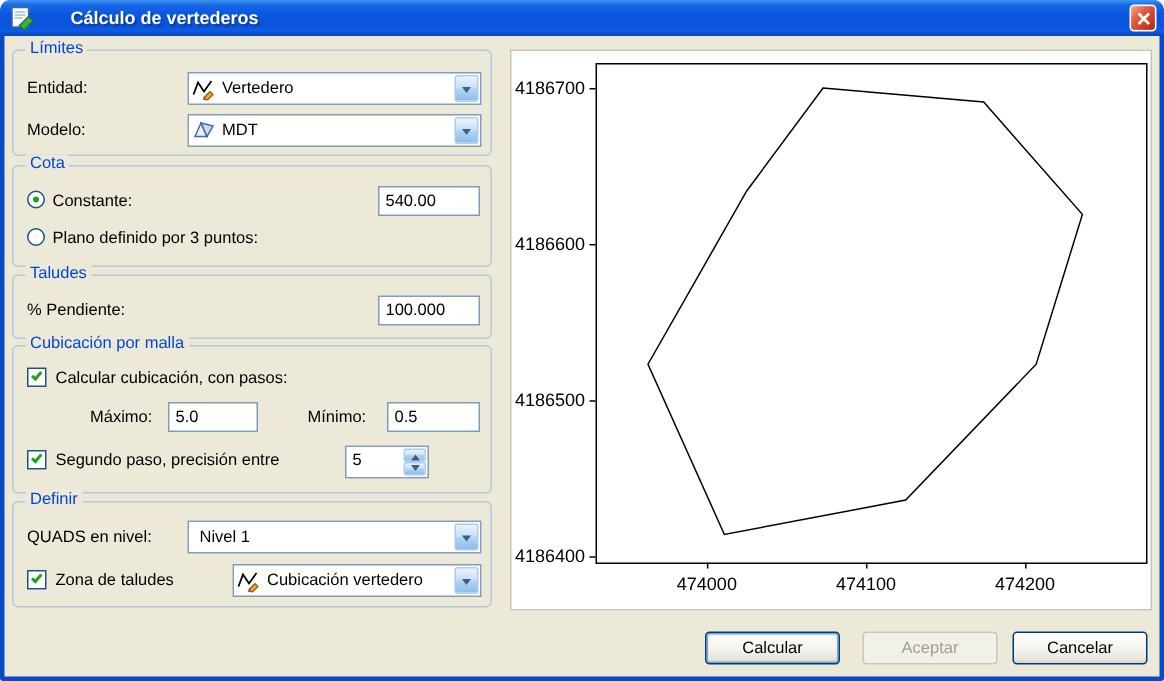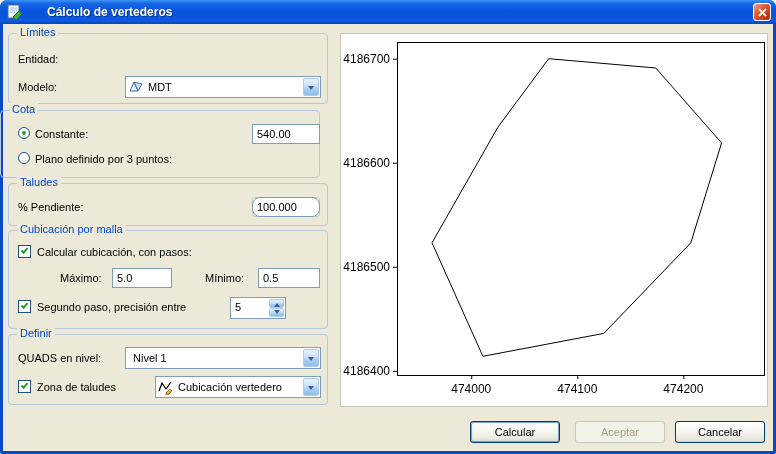--- a/index.html
+++ b/index.html
@@ -85,49 +85,62 @@
       </svg>
     </span>
   </div>
 
   <div class="body-bg"></div>
 
   <div class="group" style="left:8px;top:33px;width:320px;height:71px">
     <span class="gt">Límites</span>
   </div>
   <span class="lbl" style="left:18px;top:53px">Entidad:</span>
+  <div class="combo" style="left:125px;top:48px;width:196px">
+    <span class="ci">
+      <svg width="16" height="16" viewBox="0 0 16 16">
+        <polyline points="1,12 4,4 8,10 13,3" fill="none" stroke="#000000" stroke-width="1.2"></polyline>
+        <path d="M8 14 L12 10 L14 12 L10 16 Z" fill="#EFA33C" stroke="#8B5A00" stroke-width="0.8"></path>
+        <path d="M8 14 L9.3 15.3 L7 16 Z" fill="#C23A1C"></path>
+      </svg>
+    </span>
+    <span class="ct">Vertedero</span>
+    <span class="cb">
+        <i class="tri-down"></i>
+      </span>
+  </div>
   <span class="lbl" style="left:18px;top:81px">Modelo:</span>
   <div class="combo" style="left:125px;top:76px;width:196px">
     <span class="ci">
       <svg width="16" height="16" viewBox="0 0 16 16">
         <path d="M2 12 L6 3 L10 12 Z" fill="#E8F0FA" stroke="#4466AA"></path>
         <path d="M6 3 L14 5 L10 12 Z" fill="#C8DCF4" stroke="#4466AA"></path>
       </svg>
     </span>
     <span class="ct">MDT</span>
     <span class="cb">
         <i class="tri-down"></i>
       </span>
   </div>
 
-  <div class="group" style="left:0;top:110px;width:320px;height:68px">
+  <div class="group" style="left:8px;top:110px;width:320px;height:68px">
     <span class="gt">Cota</span>
   </div>
   <span class="radio checked" style="left:18px;top:127px"></span>
   <span class="lbl" style="left:35px;top:128px">Constante:</span>
   <input class="field" style="left: 252px; top: 124px; width: 68px;" value="540.00">
   <span class="radio" style="left:18px;top:152px"></span>
   <span class="lbl" style="left:35px;top:153px">Plano definido por 3 puntos:</span>
   <div class="btn-sm disabled" style="left:252px;top:149px">Definir</div>
 
   <div class="group" style="left:8px;top:183px;width:320px;height:43px">
     <span class="gt">Taludes</span>
   </div>
   <span class="lbl" style="left:18px;top:201px">% Pendiente:</span>
-  <input class="field" style="left: 252px; top: 197px; width: 68px; border-radius: 8px;" value="100.000">
+  <input class="field" style="left: 252px; top: 197px; width: 68px;" value="100.000">
 
   <div class="group" style="left:8px;top:230px;width:320px;height:99px">
     <span class="gt">Cubicación por malla</span>
   </div>
   <span class="checkbox" style="left:18px;top:245px">
       <span class="tick"></span>
     </span>
   <span class="lbl" style="left:37px;top:246px">Calcular cubicación, con pasos:</span>
   <span class="lbl" style="left:60px;top:272px">Máximo:</span>
   <input class="field" style="left: 112px; top: 268px; width: 60px;" value="5.0">

